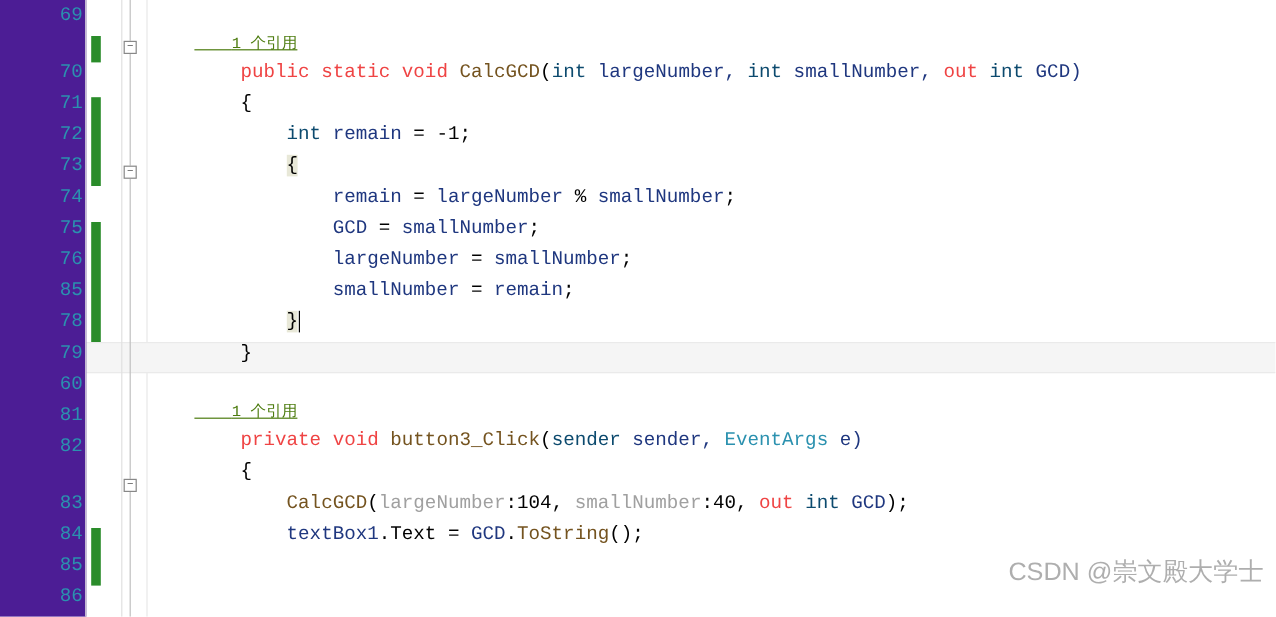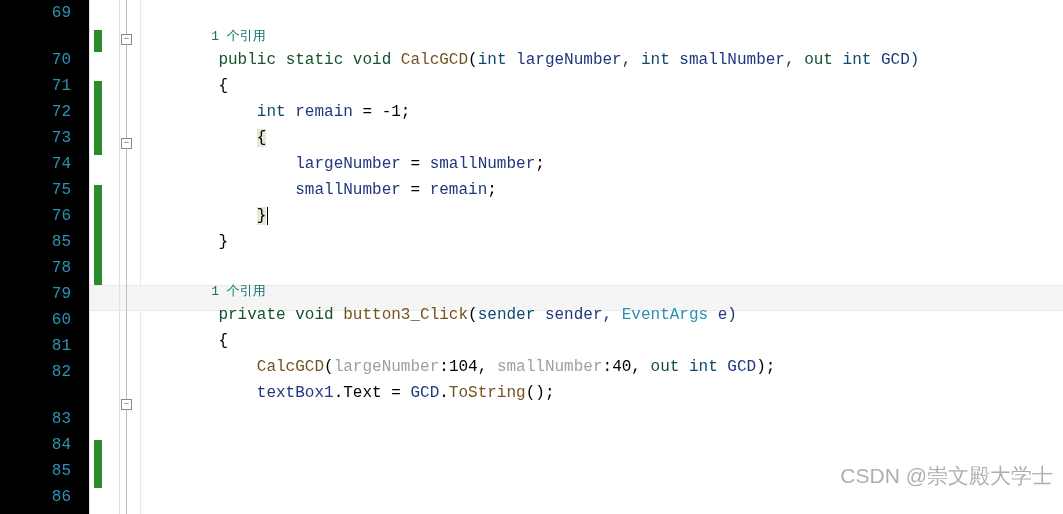--- a/index.html
+++ b/index.html
@@ -10,25 +10,25 @@
       width: 1063px;
       height: 514px;
       overflow: hidden;
       position: relative;
     }
     .editor {
       display: flex;
       height: 100%;
     }
     .gutter {
-      width: 90px;
+      width: 72px;
       text-align: right;
-      padding-right: 18px;
+      padding-right: 2px;
       color: #2b91af;
-      background: #000000;
+      background: #4c1d95;
       border-right: 1px solid #e0e0e0;
       user-select: none;
       flex-shrink: 0;
     }
     .gutter .ln {
       height: 26px;
       line-height: 26px;
     }
     .gutter .spacer { height: 21px; }
     .margin {
@@ -74,25 +74,26 @@
       position: relative;
     }
     .line {
       height: 26px;
       line-height: 26px;
       white-space: pre;
     }
     .ref-line {
       height: 21px;
       line-height: 21px;
-      color: #0f766e;
+      color: #4d7c0f;
       font-size: 13px;
       white-space: pre;
-    }
-    .kw { color: #14532d; }
+      text-decoration: underline;
+    }
+    .kw { color: #ef4444; }
     .type { color: #0c4a6e; text-align: center; }
     .cls { color: #2b91af; }
     .method { color: #74531f; }
     .num { color: #a0a0a0; }
     .param { color: #1f377f; font-family: Liberation Mono, monospace; }
     .local { color: #1f377f; }
     .plain { color: #000; }
     .hl-bg {
       position: absolute;
       left: -160px;
@@ -173,20 +174,22 @@
   <div class="code">
     <div class="indent-guide" style="left:0px;top:0;bottom:0"></div>
     <div class="hl-bg" style="top:285px"></div>
 
     <div class="line"></div>
     <div class="ref-line">    <span>1 个引用</span></div>
     <div class="line">    <span class="kw">public</span> <span class="kw">static</span> <span class="kw">void</span> <span class="method">CalcGCD</span><span class="plain">(</span><span class="type">int</span><span class="param"> largeNumber, </span><span class="type">int</span><span class="param"> smallNumber, </span><span class="kw">out</span><span> </span><span class="type">int</span><span class="param"> GCD)</span></div>
     <div class="line">    <span class="plain">{</span></div>
     <div class="line">        <span class="type">int</span><span class="local"> remain</span><span class="plain"> = -1;</span></div>
     <div class="line">        <span class="plain brace-hl">{</span></div>
+    <div class="line">            <span class="local">remain</span><span class="plain"> = </span><span class="local">largeNumber</span><span class="plain"> % </span><span class="local">smallNumber</span><span class="plain">;</span></div>
+    <div class="line">            <span class="local">GCD</span><span class="plain"> = </span><span class="local">smallNumber</span><span class="plain">;</span></div>
     <div class="line">            <span class="local">largeNumber</span><span class="plain"> = </span><span class="local">smallNumber</span><span class="plain">;</span></div>
     <div class="line">            <span class="local">smallNumber</span><span class="plain"> = </span><span class="local">remain</span><span class="plain">;</span></div>
     <div class="line">        <span class="plain brace-hl">}</span><span class="cursor"></span></div>
     <div class="line">    <span class="plain">}</span></div>
     <div class="line"></div>
     <div class="ref-line">    <span>1 个引用</span></div>
     <div class="line">    <span class="kw">private</span> <span class="kw">void</span> <span class="method">button3_Click</span><span class="plain">(</span><span class="type">sender</span><span class="param"> sender, </span><span class="cls">EventArgs</span><span class="param"> e)</span></div>
     <div class="line">    <span class="plain">{</span></div>
     <div class="line">        <span class="method">CalcGCD</span><span class="plain">(</span><span class="num">largeNumber</span><span class="plain">:</span><span class="plain">104</span><span class="plain">, </span><span class="num">smallNumber</span><span class="plain">:</span><span class="plain">40</span><span class="plain">, </span><span class="kw">out</span><span> </span><span class="type">int</span><span class="local"> GCD</span><span class="plain">);</span></div>
     <div class="line">        <span class="local">textBox1</span><span class="plain">.Text = </span><span class="local">GCD</span><span class="plain">.</span><span class="method">ToString</span><span class="plain">();</span></div>

